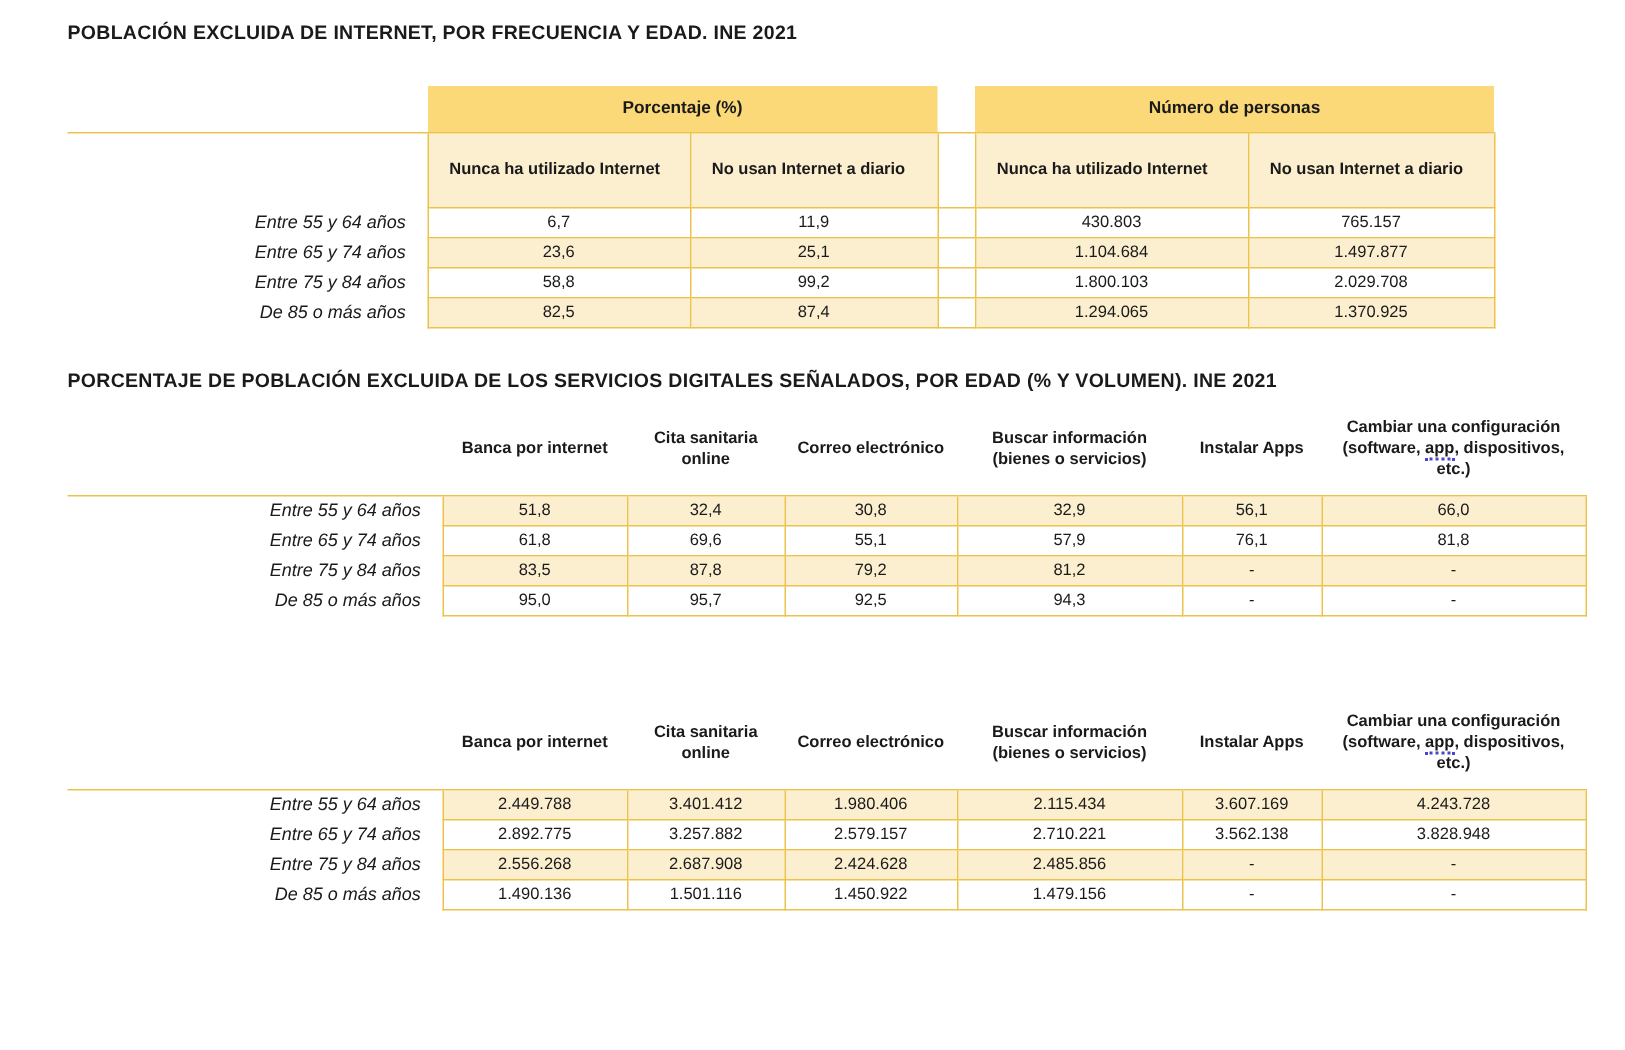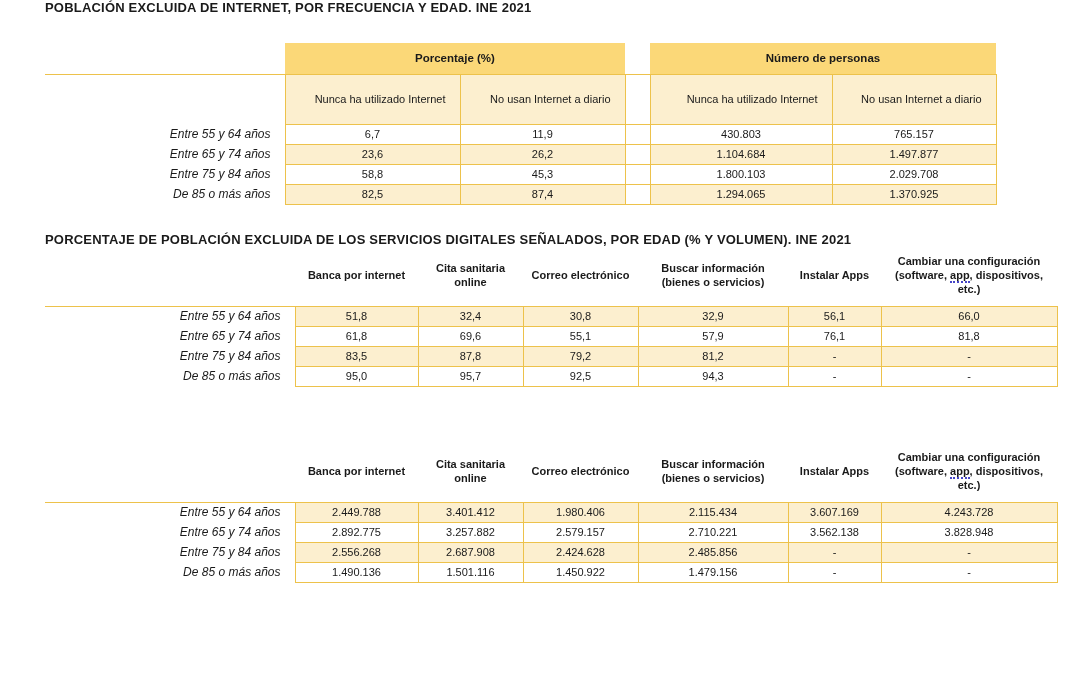--- a/index.html
+++ b/index.html
@@ -5,32 +5,32 @@
   :root{
     --border:#EDC24B;
     --group-bg:#FBD878;
     --shade-bg:#FCEFCF;
     --ink:#1a1a1a;
   }
   *{box-sizing:border-box;}
   html,body{margin:0;padding:0;background:#ffffff;}
   .page{
     width:1083px;height:700px;
-    padding:0 20px 0 45px;
+    padding:14px 20px 0 45px;
     font-family:"Liberation Sans","DejaVu Sans",sans-serif;
     color:var(--ink);
     overflow:hidden;
     background:#ffffff;
   }
   .doc-title{
     font-size:13px;font-weight:bold;letter-spacing:.2px;
     margin:0;line-height:16px;
   }
   .title-1{margin-bottom:27px;}
-  .title-2{margin-top:27px;}
+  .title-2{margin-top:27px;margin-bottom:10px;}
   table{border-collapse:collapse;table-layout:fixed;}
   td{font-size:11px;line-height:13px;vertical-align:middle;overflow:hidden;}
 
   
   td.cell{
     border:1px solid var(--border);
     text-align:center;
     padding:2px 4px;
     background:#ffffff;
   }
@@ -47,21 +47,21 @@
   .t1 td.grp{
     background:var(--group-bg);
     font-weight:bold;text-align:center;font-size:11.5px;
     border:none;border-bottom:1px solid var(--border);
   }
   .t1 td.grp-side{border:none;border-bottom:1px solid var(--border);background:transparent;}
   .t1 tr.sub-row td{height:50px;}
   .t1 td.sub{
     background:var(--shade-bg);
     border:1px solid var(--border);
-    font-weight:normal;text-align:right;
+    font-weight:bold;text-align:left;
     padding:2px 14px;
   }
   .t1 td.gapcell{border:1px solid var(--border);background:#ffffff;}
   .t1 tr.data-row td{height:20px;}
   .t1 tr.total-row td{height:21px;}
 
   
   .t2 tr.hdr-row td{height:59px;}
   .t2 td.hdr{
     border:none;border-bottom:1px solid var(--border);
@@ -112,29 +112,29 @@
       <td class="lbl">Entre 55 y 64 años</td>
       <td class="cell">6,7</td>
       <td class="cell">11,9</td>
       <td class="gapcell"></td>
       <td class="cell">430.803</td>
       <td class="cell">765.157</td>
     </tr>
     <tr class="data-row">
       <td class="lbl">Entre 65 y 74 años</td>
       <td class="cell shade">23,6</td>
-      <td class="cell shade">26,2</td>
+      <td class="cell shade">25,1</td>
       <td class="gapcell"></td>
       <td class="cell shade">1.104.684</td>
       <td class="cell shade">1.497.877</td>
     </tr>
     <tr class="data-row">
       <td class="lbl">Entre 75 y 84 años</td>
       <td class="cell">58,8</td>
-      <td class="cell">45,3</td>
+      <td class="cell">99,2</td>
       <td class="gapcell"></td>
       <td class="cell">1.800.103</td>
       <td class="cell">2.029.708</td>
     </tr>
     <tr class="data-row">
       <td class="lbl">De 85 o más años</td>
       <td class="cell shade">82,5</td>
       <td class="cell shade">87,4</td>
       <td class="gapcell"></td>
       <td class="cell shade">1.294.065</td>

